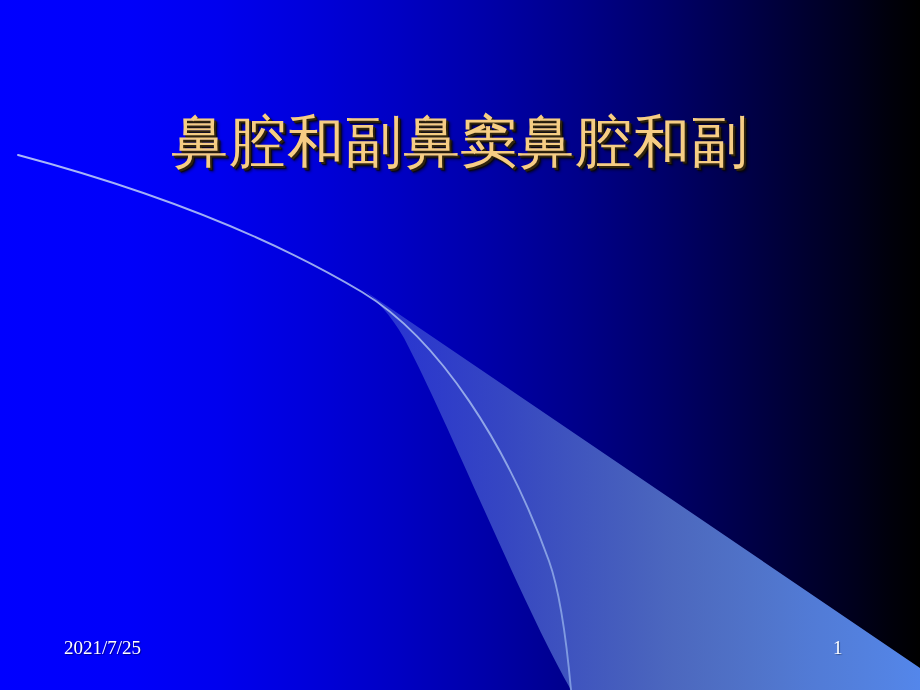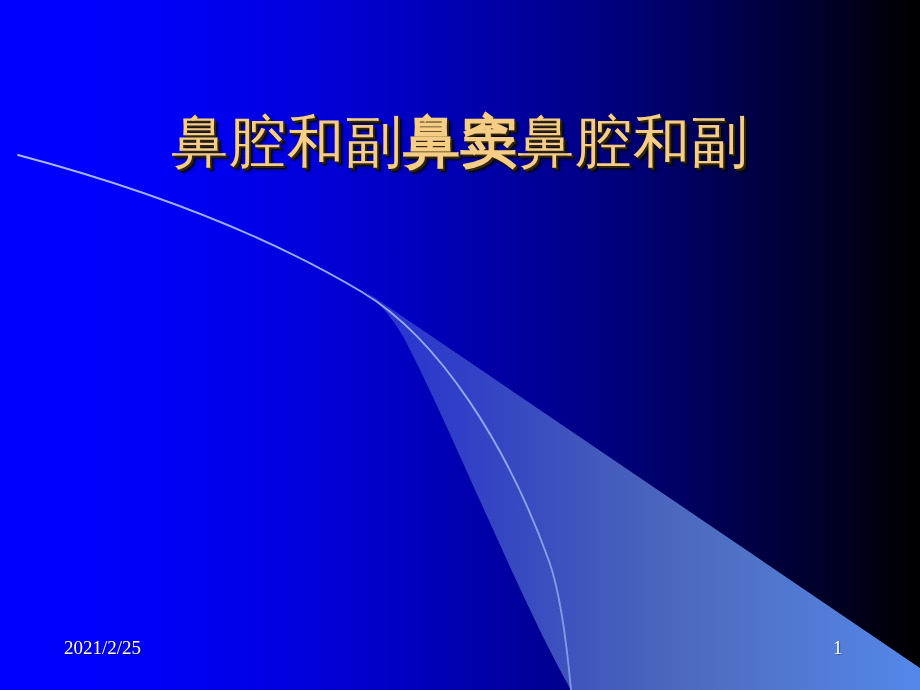--- a/index.html
+++ b/index.html
@@ -58,21 +58,21 @@
        3px 3px 1px rgba(10,8,2,0.85),
        4px 4px 3px rgba(0,0,0,0.55);
   }
   .title-serif {
     font-family: "Liberation Serif", "DejaVu Serif", serif;
     font-weight: normal;
     margin-top: 44px;
   }
   .title-bold {
     font-family: "Liberation Sans", "DejaVu Sans", sans-serif;
-    font-weight: bold;
+    font-weight: normal;
     letter-spacing: 0px;
   }
 
   
   #footer-date {
     position: absolute;
     left: 64px;
     top: 637px;
     font-size: 19px;
     color: #ffffff;
@@ -120,17 +120,17 @@
     <path d="M 18 155
              C 150 190 268 236 362 292
              C 440 339 508 447 549 561
              C 559 589 566 635 571 690" fill="none" stroke="url(#arcGrad)" stroke-width="1.9" stroke-linecap="round"></path>
   </svg>
 
   <div id="title-block">
     <span class="title-text title-serif">鼻腔和副</span><span class="title-text title-bold">鼻窦</span><span class="title-text title-serif">鼻腔和副</span>
   </div>
 
-  <div id="footer-date">2021/2/25</div>
+  <div id="footer-date">2021/7/25</div>
 
   <div id="footer-pagenum">1</div>
 
 </div>
 
 </body></html>

